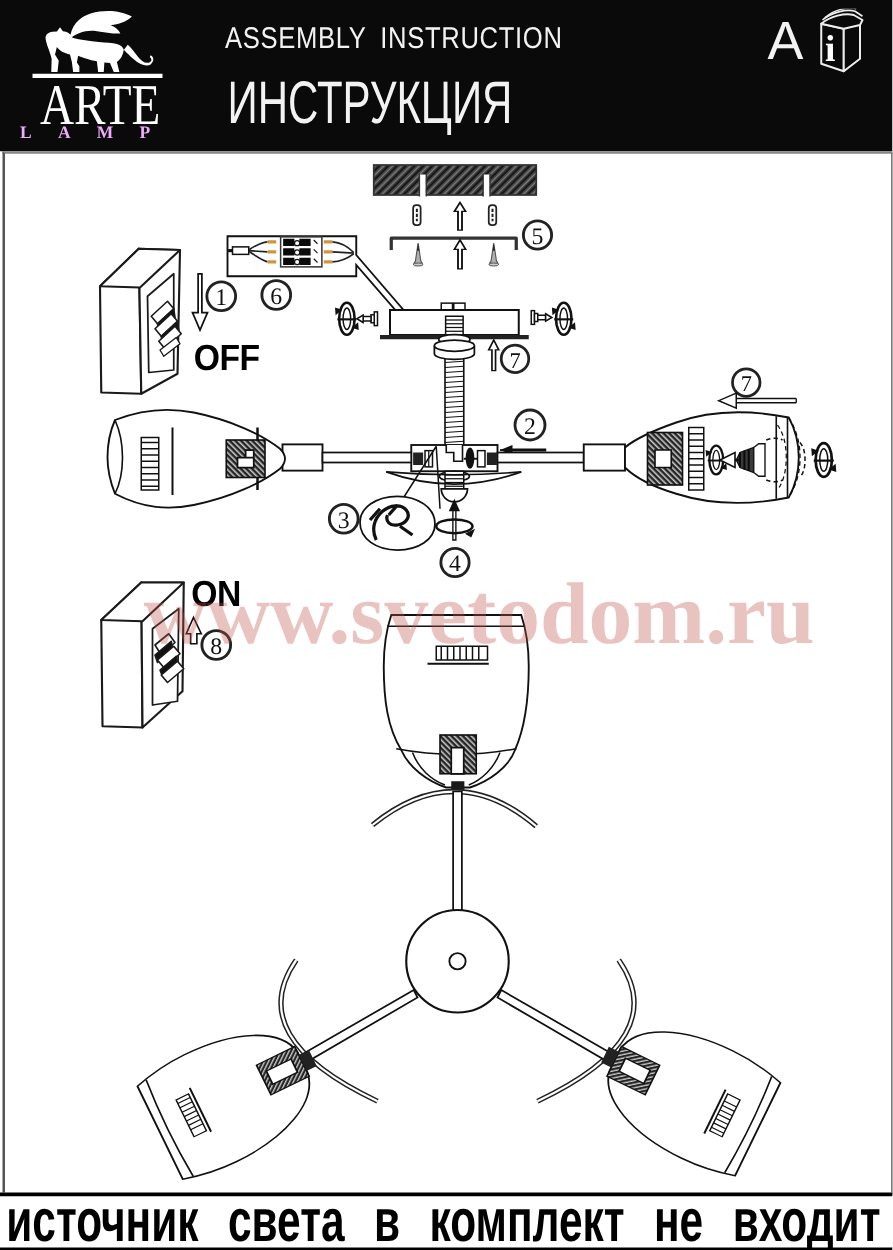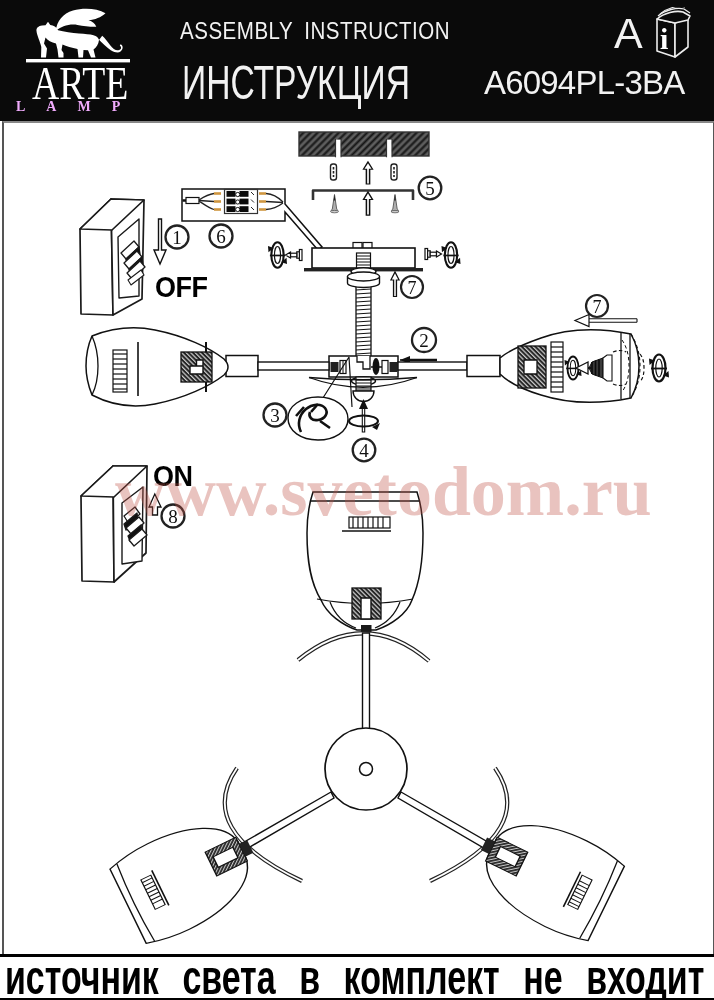--- a/index.html
+++ b/index.html
@@ -58,21 +58,20 @@
   <svg width="46" height="54" style="position:absolute;left:650px;top:7px">
     <g fill="#0a0a0a" stroke="#ededed" stroke-width="1.6" stroke-linejoin="round">
       <path d="M7,12 L7,44 L25,50 L25,16 Z"></path>
       <path d="M25,16 L38,11 L38,40 L25,50 Z"></path>
       <path d="M7,12 C14,6 26,3 33,5 L40,9 L38,13 L25,16 Z"></path>
       <path d="M8,9 C15,3 27,0 34,2 L40,6" fill="none" stroke-width="1.3"></path>
       <path d="M10,7 C17,1 28,-2 35,0" fill="none" stroke-width="1.1"></path>
     </g>
     <text x="10" y="42" font-family="Liberation Serif" font-size="30" font-weight="bold" fill="#fff">i</text>
   </svg>
-  <div id="code">A6094PL-3BA</div>
 </div>
 <div id="frame"></div>
 
 <svg id="diagram" width="714" height="1000">
 <defs>
   <pattern id="hbar" width="5" height="5" patternTransform="rotate(-45)" patternUnits="userSpaceOnUse">
     <rect width="5" height="5" fill="#474747"></rect>
     <line x1="0" y1="1" x2="5" y2="1" stroke="#8d8d8d" stroke-width="0.7"></line>
     <line x1="0" y1="3.4" x2="5" y2="3.4" stroke="#161616" stroke-width="1.7"></line>
   </pattern>

